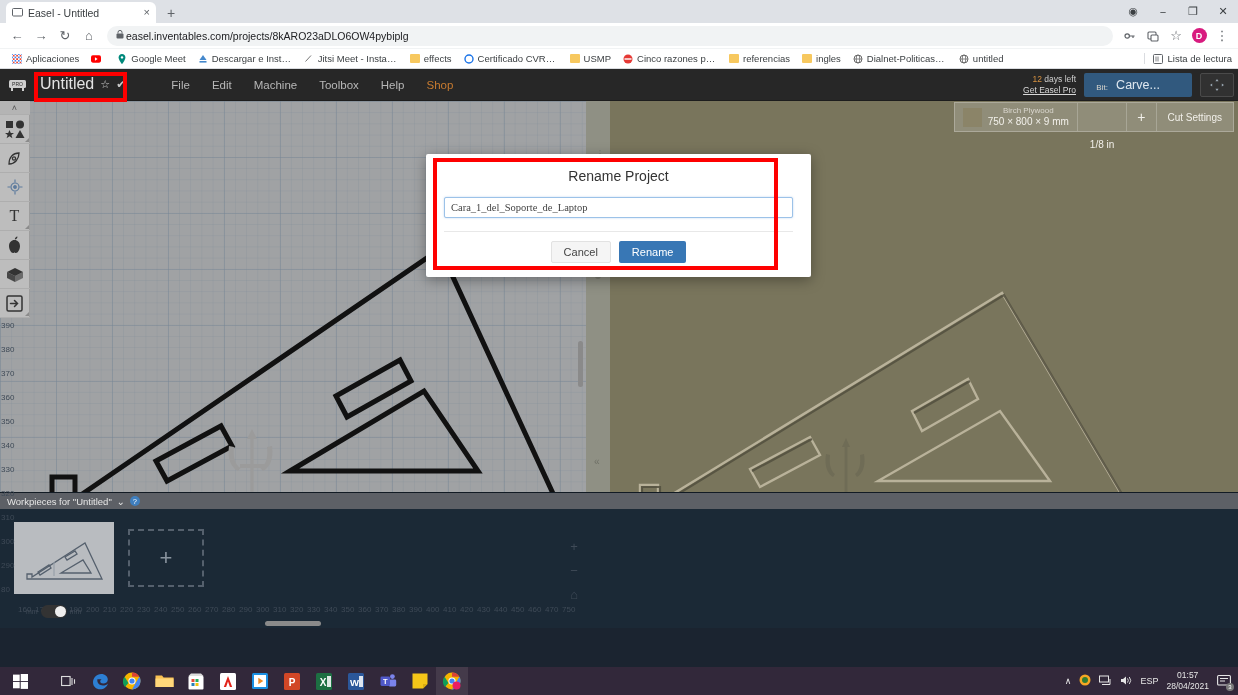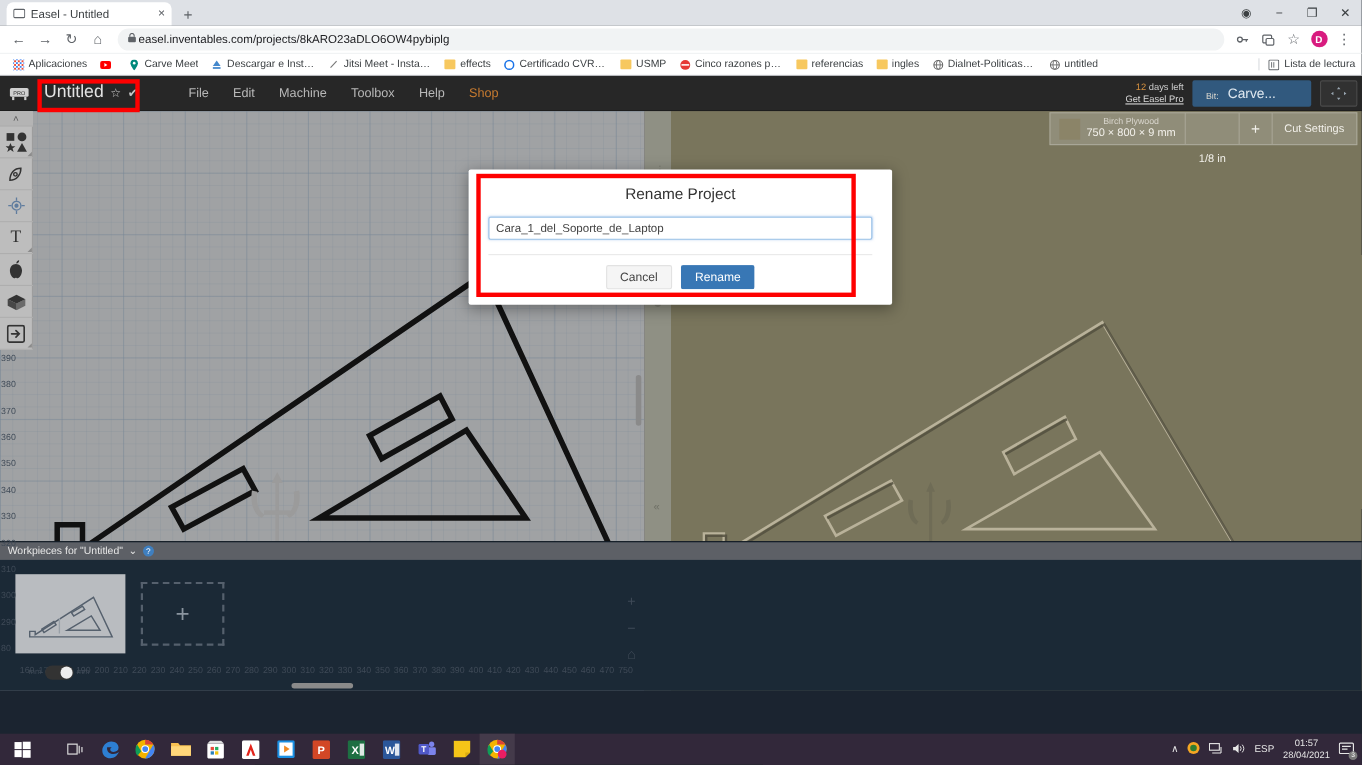--- a/index.html
+++ b/index.html
@@ -162,21 +162,21 @@
   
   .modal-overlay{ position:absolute; inset:0; z-index:40; }
   .modal{
     position:absolute; left:426px; top:85px; width:385px; background:#fff; border-radius:2px;
     box-shadow:0 3px 14px rgba(0,0,0,.35);
   }
   .modal-inner{ padding:14px 18px 10px; }
   .modal-title{ text-align:center; font-size:14px; color:#333; margin-bottom:13px; }
   .modal-input{
     width:100%; height:21px; border:1px solid #9cc2e8; border-radius:2px; padding:0 6px;
-    font-size:10.5px; color:#444; font-family:Liberation Sans, sans-serif; outline:none;
+    font-size:10.5px; color:#444; font-family:Liberation Serif, serif; outline:none;
     box-shadow:0 0 2px rgba(120,170,230,.5);
   }
   .modal-foot{ border-top:1px solid #e8e8e8; margin-top:13px; padding:9px 0 4px;
     display:flex; justify-content:center; gap:8px; }
   .btn{ font-size:11px; padding:4px 12px; border-radius:2px; border:1px solid transparent; }
   .btn-cancel{ background:#f5f5f5; color:#444; border-color:#e2e2e2; }
   .btn-rename{ background:#3877b5; color:#fff; }
   .redbox{ position:absolute; border:4px solid #fe0000; pointer-events:none; z-index:60; }
 
   
@@ -271,21 +271,21 @@
     </span>
     <span class="bm-label"></span>
   </div>
   <div class="bm">
     <span class="bm-ico">
       <svg width="10" height="10" viewBox="0 0 10 10">
           <path d="M5 0C3 0 1.6 1.5 1.6 3.4 1.6 5.8 5 10 5 10s3.4-4.2 3.4-6.6C8.4 1.5 7 0 5 0z" fill="#00897b"></path>
           <circle cx="5" cy="3.4" r="1.2" fill="#fff"></circle>
         </svg>
     </span>
-    <span class="bm-label">Carve Meet</span>
+    <span class="bm-label">Google Meet</span>
   </div>
   <div class="bm">
     <span class="bm-ico">
       <svg width="10" height="10" viewBox="0 0 10 10">
           <path d="M5 1l3.5 5h-7z" fill="#4488cc"></path>
           <rect x="1.5" y="7" width="7" height="1.6" fill="#4488cc"></rect>
         </svg>
     </span>
     <span class="bm-label">Descargar e Instalar...</span>
   </div>

